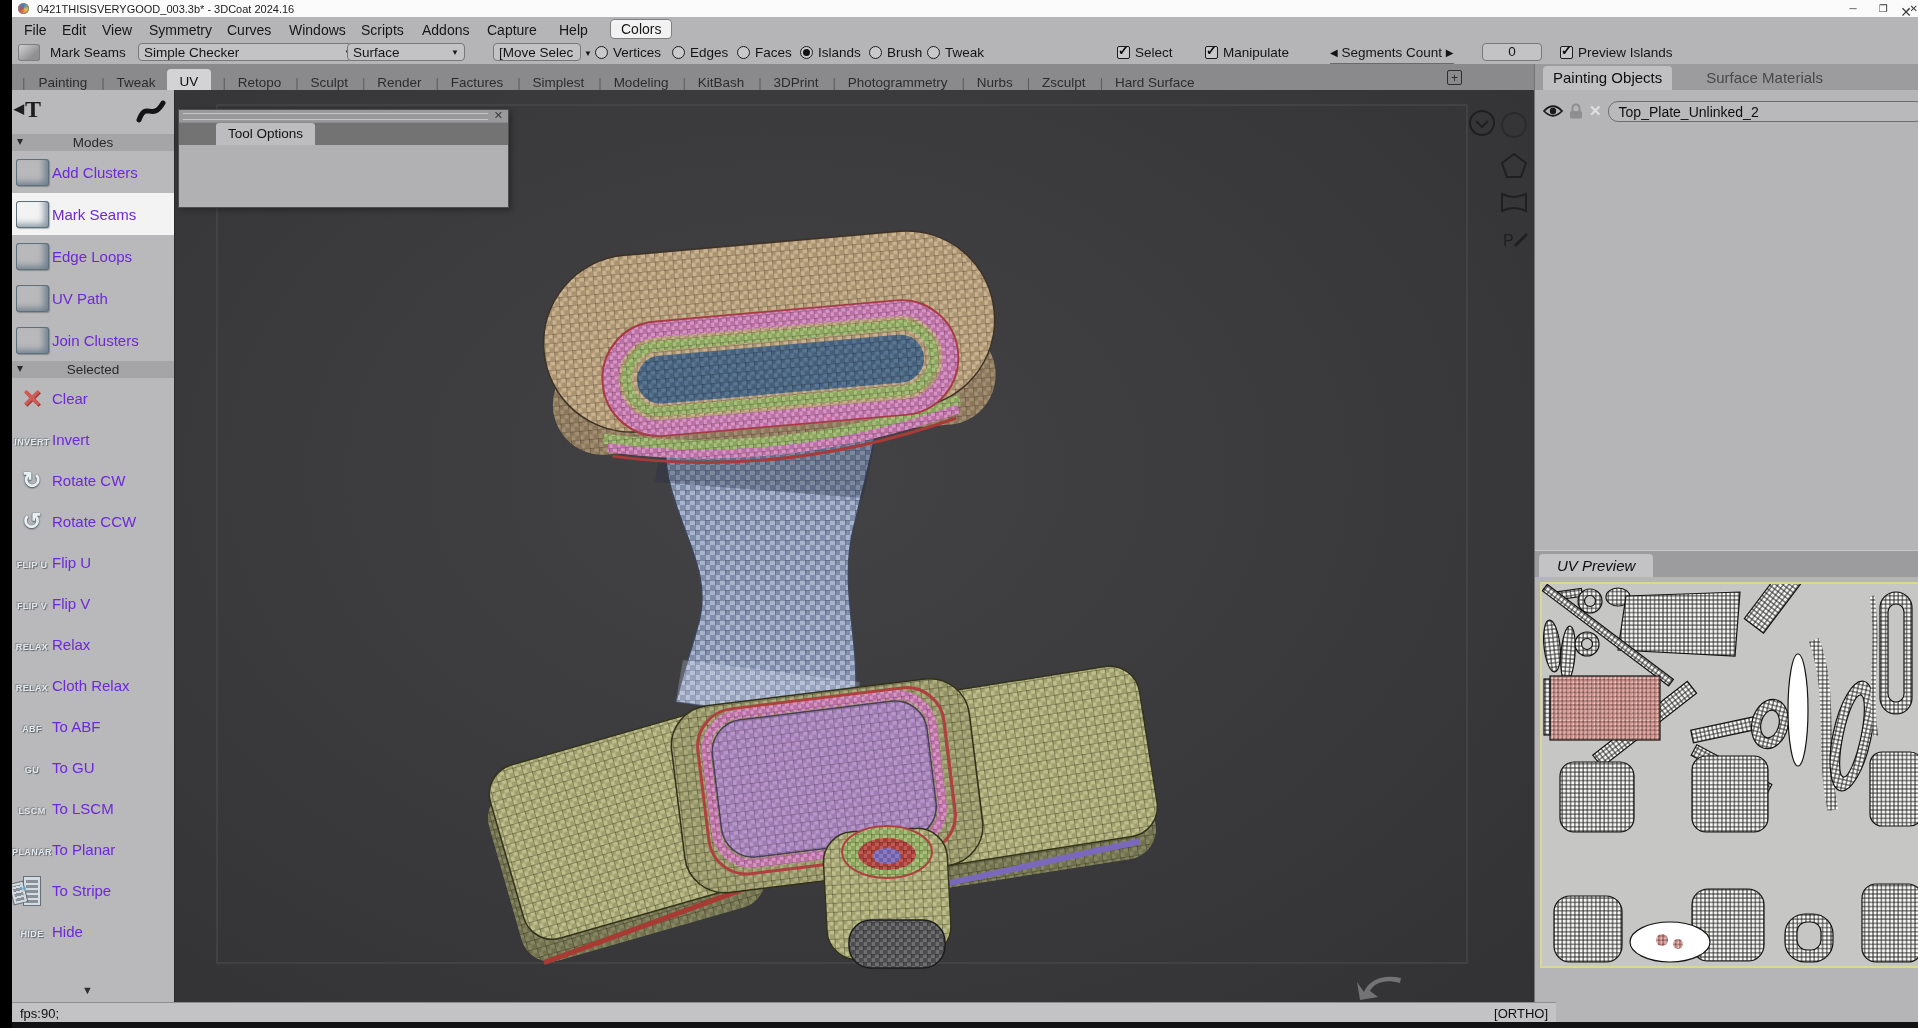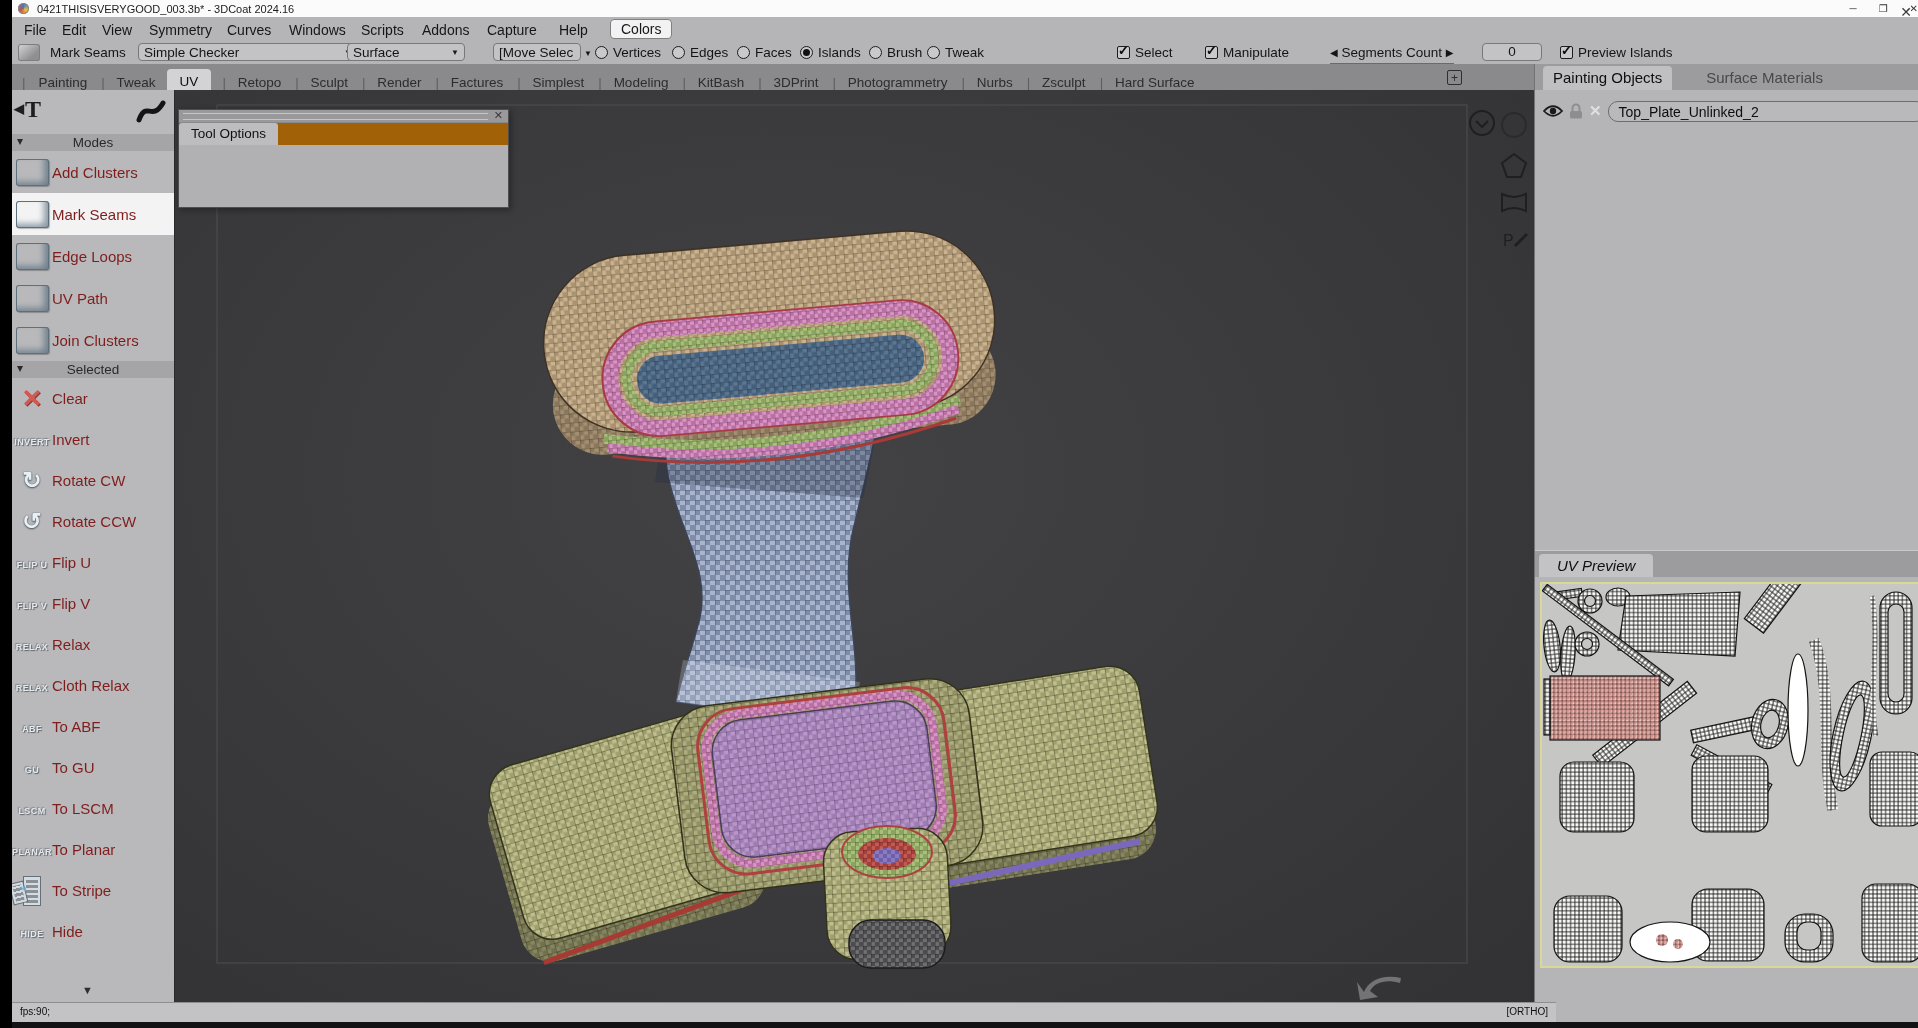--- a/index.html
+++ b/index.html
@@ -54,21 +54,21 @@
   .sb-t{position:absolute;left:2px;top:6px;font-size:24px;font-weight:bold;color:#1e1e20;font-family:"Liberation Serif",serif;}
   .sb-t::before{content:"◀";font-size:13px;vertical-align:4px;margin-right:1px;font-family:"Liberation Sans",sans-serif;}
   .sb-brush{position:absolute;right:8px;top:8px;}
   .sb-header{height:17px;background:#a5a5a7;display:flex;align-items:center;justify-content:center;
              font-size:13.5px;color:#2a2a2c;position:relative;}
   .sb-header::before{content:"▾";position:absolute;left:5px;top:0;font-size:12px;color:#2a2a2c;}
   .side-item{height:42px;display:flex;align-items:center;}
   .sel-list .side-item{height:41px;}
   .side-item.active{background:#f3f3f3;}
   .s-icon{width:40px;display:flex;align-items:center;justify-content:center;flex:none;}
-  .s-label{font-size:15px;color:#7f1d1d;white-space:nowrap;}
+  .s-label{font-size:15px;color:#6d28d9;white-space:nowrap;}
   .ic-cube{width:33px;height:27px;border-radius:3px;
      background-image:repeating-linear-gradient(0deg,rgba(60,82,96,.4) 0 1px,transparent 1px 7px),
                       repeating-linear-gradient(90deg,rgba(60,82,96,.4) 0 1px,transparent 1px 8px),
                       linear-gradient(145deg,#eaf2f6 0%,#b6c6cf 45%,#76London8a96 70%,#76889a 100%);
      box-shadow:inset 0 0 0 1px #5e707c, inset -5px -4px 6px rgba(70,95,115,.6), 1px 1px 1px rgba(0,0,0,.25);}
   .ic-clear i{font-style:normal;font-size:25px;font-weight:bold;color:#d25a55;text-shadow:1px 1px 0 #8f3834;}
   .ic-rotate i{font-style:normal;font-size:23px;font-weight:bold;color:#e8f0f4;text-shadow:0 1px 2px #45555f,0 0 1px #2a3a44;}
   .ic-badge i{font-style:normal;font-size:9px;font-weight:bold;letter-spacing:.4px;color:#e3e9ee;white-space:nowrap;
               text-shadow:1px 1px 1px #606468,-1px -1px 1px #84888c;}
   .ic-stripe{width:12px;height:24px;border:2px solid #d3dce2;outline:1px solid #667076;
@@ -81,21 +81,21 @@
   .viewport{position:absolute;left:163px;top:90px;width:1359px;height:912px;
             background:radial-gradient(ellipse at 45% 42%,#434346 0%,#3a3a3d 55%,#323235 100%);}
   .viewport svg{position:absolute;left:0;top:0;}
   
   .toolopt{position:absolute;left:166px;top:109px;width:331px;height:99px;background:#b1b1b3;
            border:1px solid #4e4e50;box-sizing:border-box;box-shadow:2px 2px 6px rgba(0,0,0,.35);}
   .toolopt-grip{height:12px;background:#99999b;border-bottom:1px solid #8a8a8c;position:relative;}
   .toolopt-grip::before{content:"";position:absolute;left:4px;right:20px;top:3px;height:5px;
            border-top:1px solid #c6c6c8;border-bottom:1px solid #c6c6c8;}
   .toolopt-close{position:absolute;right:5px;top:-1px;font-size:11px;color:#3a3a3c;}
-  .toolopt-tabrow{height:22px;background:#a16207;display:flex;}
+  .toolopt-tabrow{height:22px;background:#737373;display:flex;padding-left:37px;}
   .toolopt-tab{background:#bdbdbf;border-radius:3px 3px 0 0;padding:3px 12px 0;font-size:13.5px;color:#111;}
   .toolopt-body{padding:5px 6px 0;}
   .to-row{display:flex;align-items:center;height:22px;font-size:14px;color:#0f0f11;}
   .to-row .cb{background:#bdbdbf;}
   .to-row.checked .cb::after{content:"✓";position:absolute;left:0;top:-4px;font-size:13px;font-weight:bold;color:#0c0c0e;}
   
   .rpanel{position:absolute;left:1522px;top:64px;width:396px;height:938px;background:#b5b5b7;
           border-left:1px solid #737376;box-sizing:border-box;}
   .rp-tabs{height:26px;background:#9c9c9e;display:flex;align-items:flex-end;padding-left:8px;gap:24px;}
   .rp-tab{font-size:15px;padding:3px 10px 4px;color:#48484a;}
@@ -104,21 +104,21 @@
   .rp-x{color:#e0e0e2;font-size:15px;font-weight:bold;}
   .rp-name{flex:none;width:318px;height:21px;background:#b9b9bb;border:1px solid #6d6d6f;border-radius:10px;
            font-size:14px;color:#0e0e10;line-height:20px;padding:0 10px;box-sizing:border-box;}
   .uv-head{position:absolute;left:0;top:486px;width:396px;height:26px;background:#9c9c9e;border-top:1px solid #c8c8ca;}
   .uv-tab{position:absolute;left:4px;top:3px;background:#c3c3c5;border-radius:4px 4px 0 0;
           font-size:15px;color:#0e0e10;padding:3px 18px 20px;height:0;font-style:italic;}
   .uv-img{position:absolute;left:5px;top:518px;width:388px;height:386px;background:#c6c6c4;
           border:2px solid #d9d996;box-sizing:border-box;}
   
   .statusbar{position:absolute;left:0;top:1002px;width:1544px;height:20px;background:#c3c3c5;
-             border-top:1px solid #8e8e90;font-size:10px;color:#0e0e10;box-sizing:border-box;}
+             border-top:1px solid #8e8e90;font-size:13px;color:#0e0e10;box-sizing:border-box;}
   .fps{position:absolute;left:8px;top:3px;}
   .ortho{position:absolute;right:8px;top:3px;}
   .bottomstrip{position:absolute;left:0;top:1022px;width:1918px;height:6px;background:#121214;}
 </style>
 </head>
 <body>
 
 <div class="app">
 
   <div class="titlebar">

